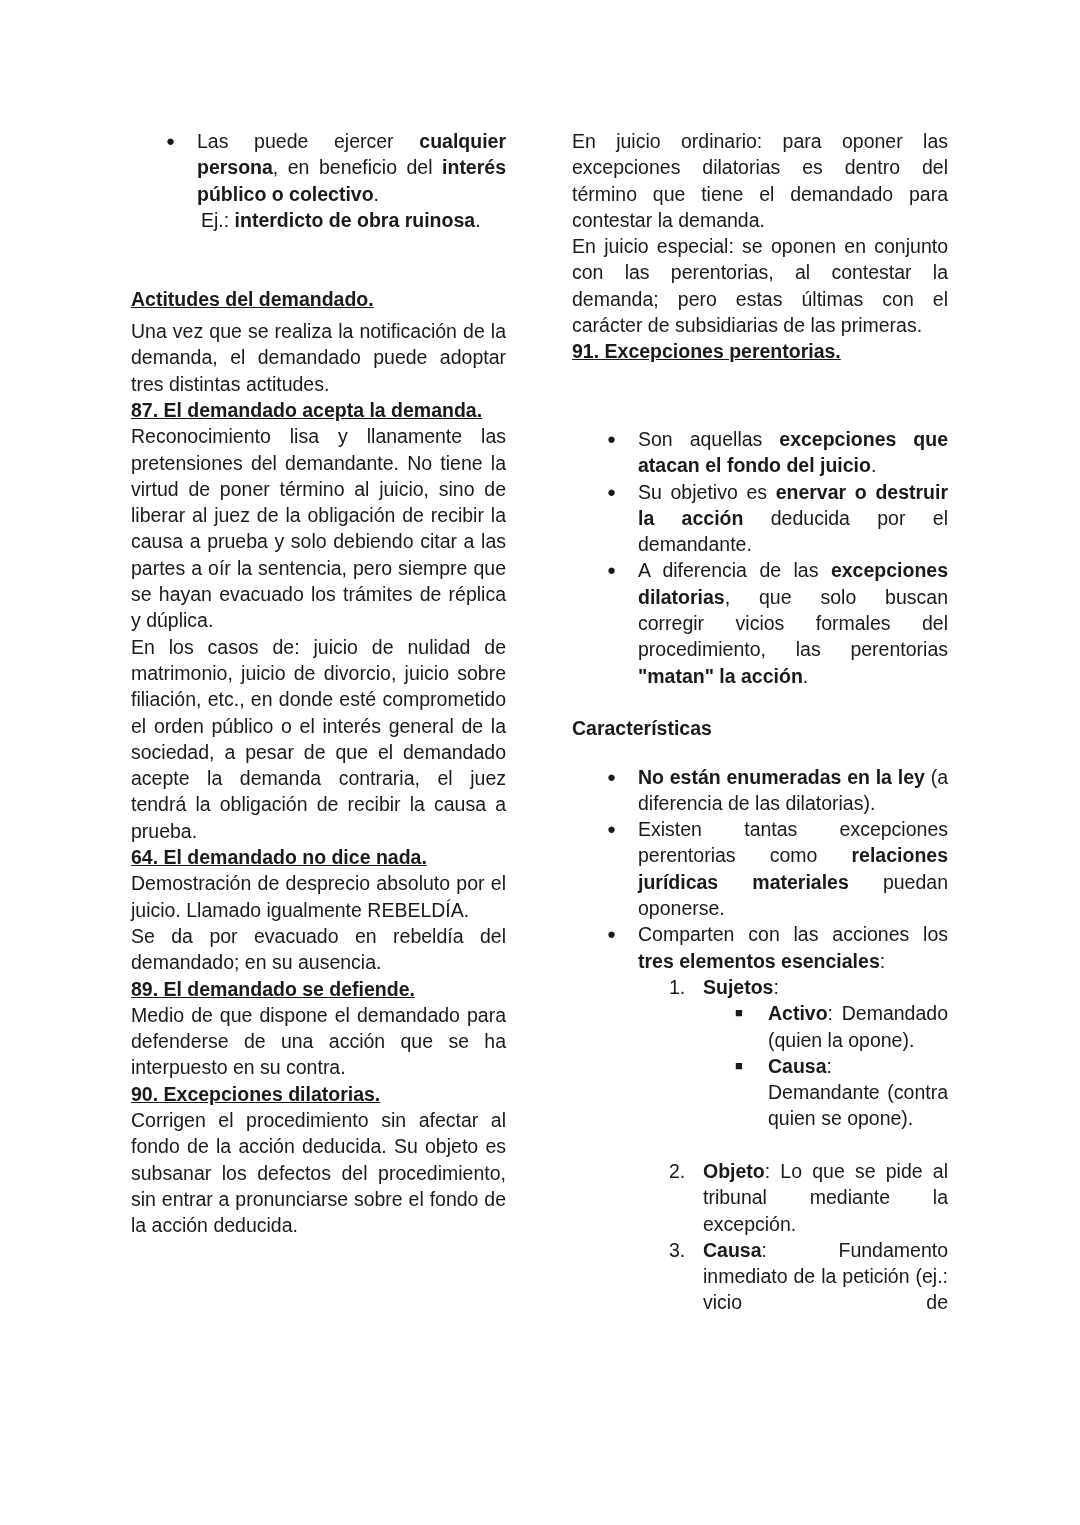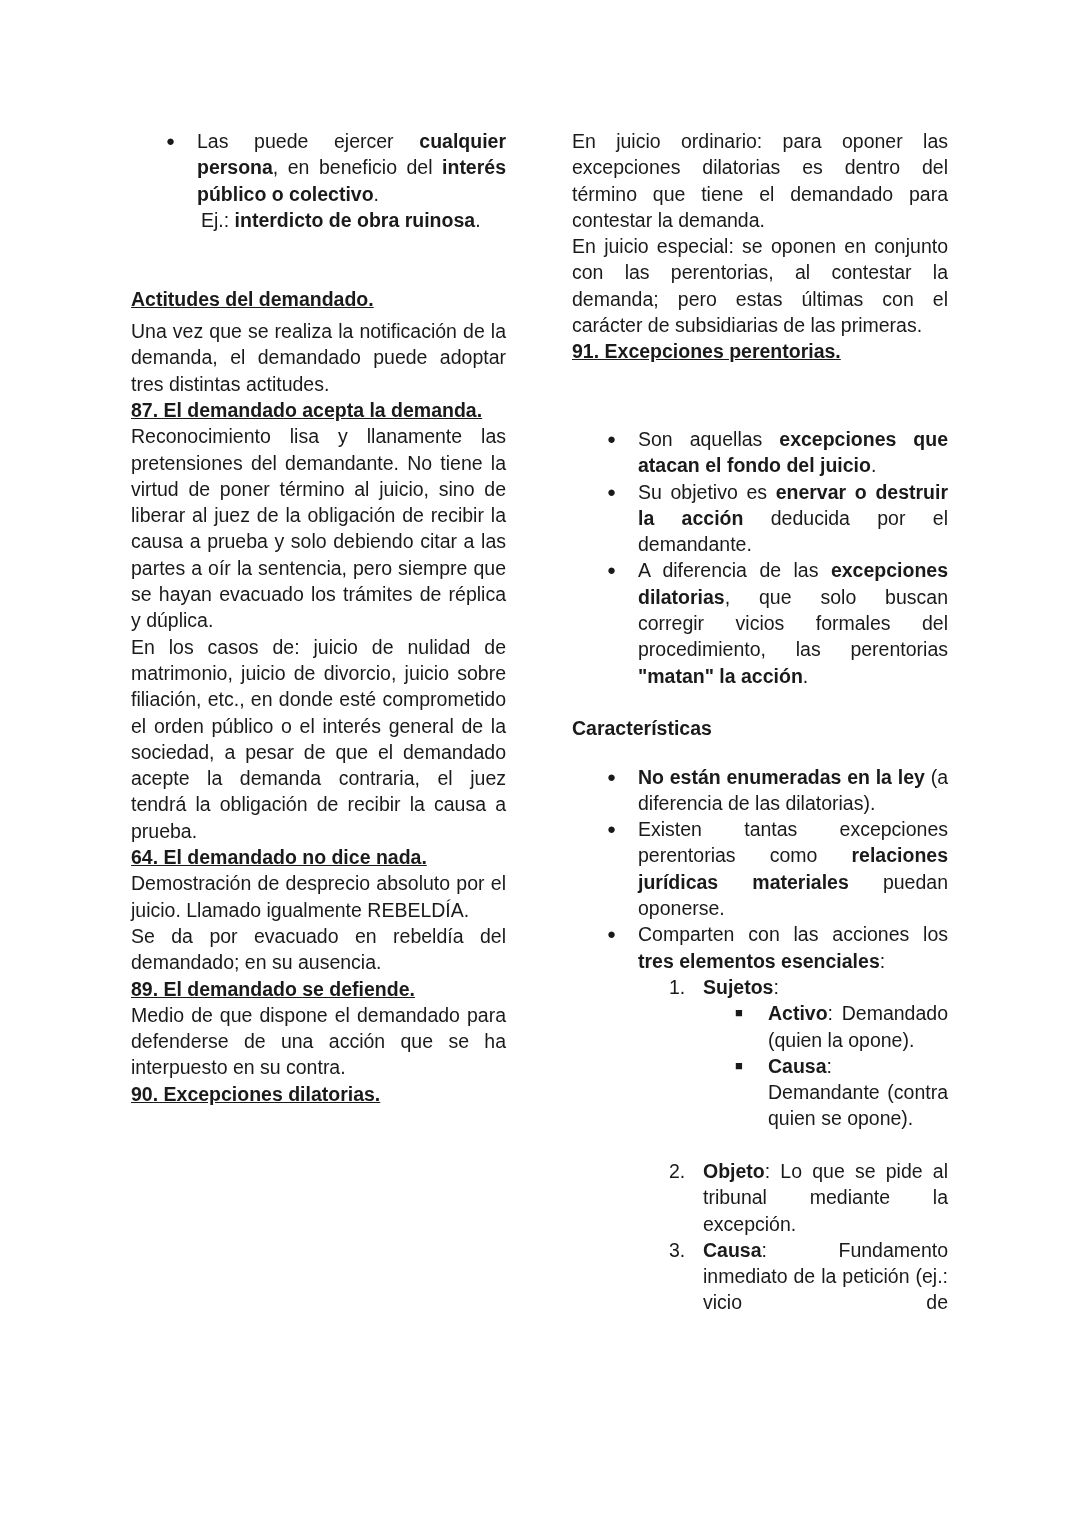--- a/index.html
+++ b/index.html
@@ -49,20 +49,21 @@
   <p>Una vez que se realiza la notificación de la demanda, el demandado puede adoptar tres distintas actitudes.</p>
   <p class="h-under">87. El demandado acepta la demanda.</p>
   <p>Reconocimiento lisa y llanamente las pretensiones del demandante. No tiene la virtud de poner término al juicio, sino de liberar al juez de la obligación de recibir la causa a prueba y solo debiendo citar a las partes a oír la sentencia, pero siempre que se hayan evacuado los trámites de réplica y dúplica.</p>
   <p>En los casos de: juicio de nulidad de matrimonio, juicio de divorcio, juicio sobre filiación, etc., en donde esté comprometido el orden público o el interés general de la sociedad, a pesar de que el demandado acepte la demanda contraria, el juez tendrá la obligación de recibir la causa a prueba.</p>
   <p class="h-under">64. El demandado no dice nada.</p>
   <p>Demostración de desprecio absoluto por el juicio. Llamado igualmente REBELDÍA.</p>
   <p>Se da por evacuado en rebeldía del demandado; en su ausencia.</p>
   <p class="h-under">89. El demandado se defiende.</p>
   <p>Medio de que dispone el demandado para defenderse de una acción que se ha interpuesto en su contra.</p>
   <p class="h-under">90. Excepciones dilatorias.</p>
+  <p>Corrigen el procedimiento sin afectar al fondo de la acción deducida. Su objeto es subsanar los defectos del procedimiento, sin entrar a pronunciarse sobre el fondo de la acción deducida.</p>
 </div>
 
 <div class="col col-right">
   <p>En juicio ordinario: para oponer las excepciones dilatorias es dentro del término que tiene el demandado para contestar la demanda.</p>
   <p>En juicio especial: se oponen en conjunto con las perentorias, al contestar la demanda; pero estas últimas con el carácter de subsidiarias de las primeras.</p>
   <p class="h-under">91. Excepciones perentorias.</p>
   <div class="gap"></div>
   <div class="gap" style="height:35px"></div>
   <ul class="dots">
     <li>

